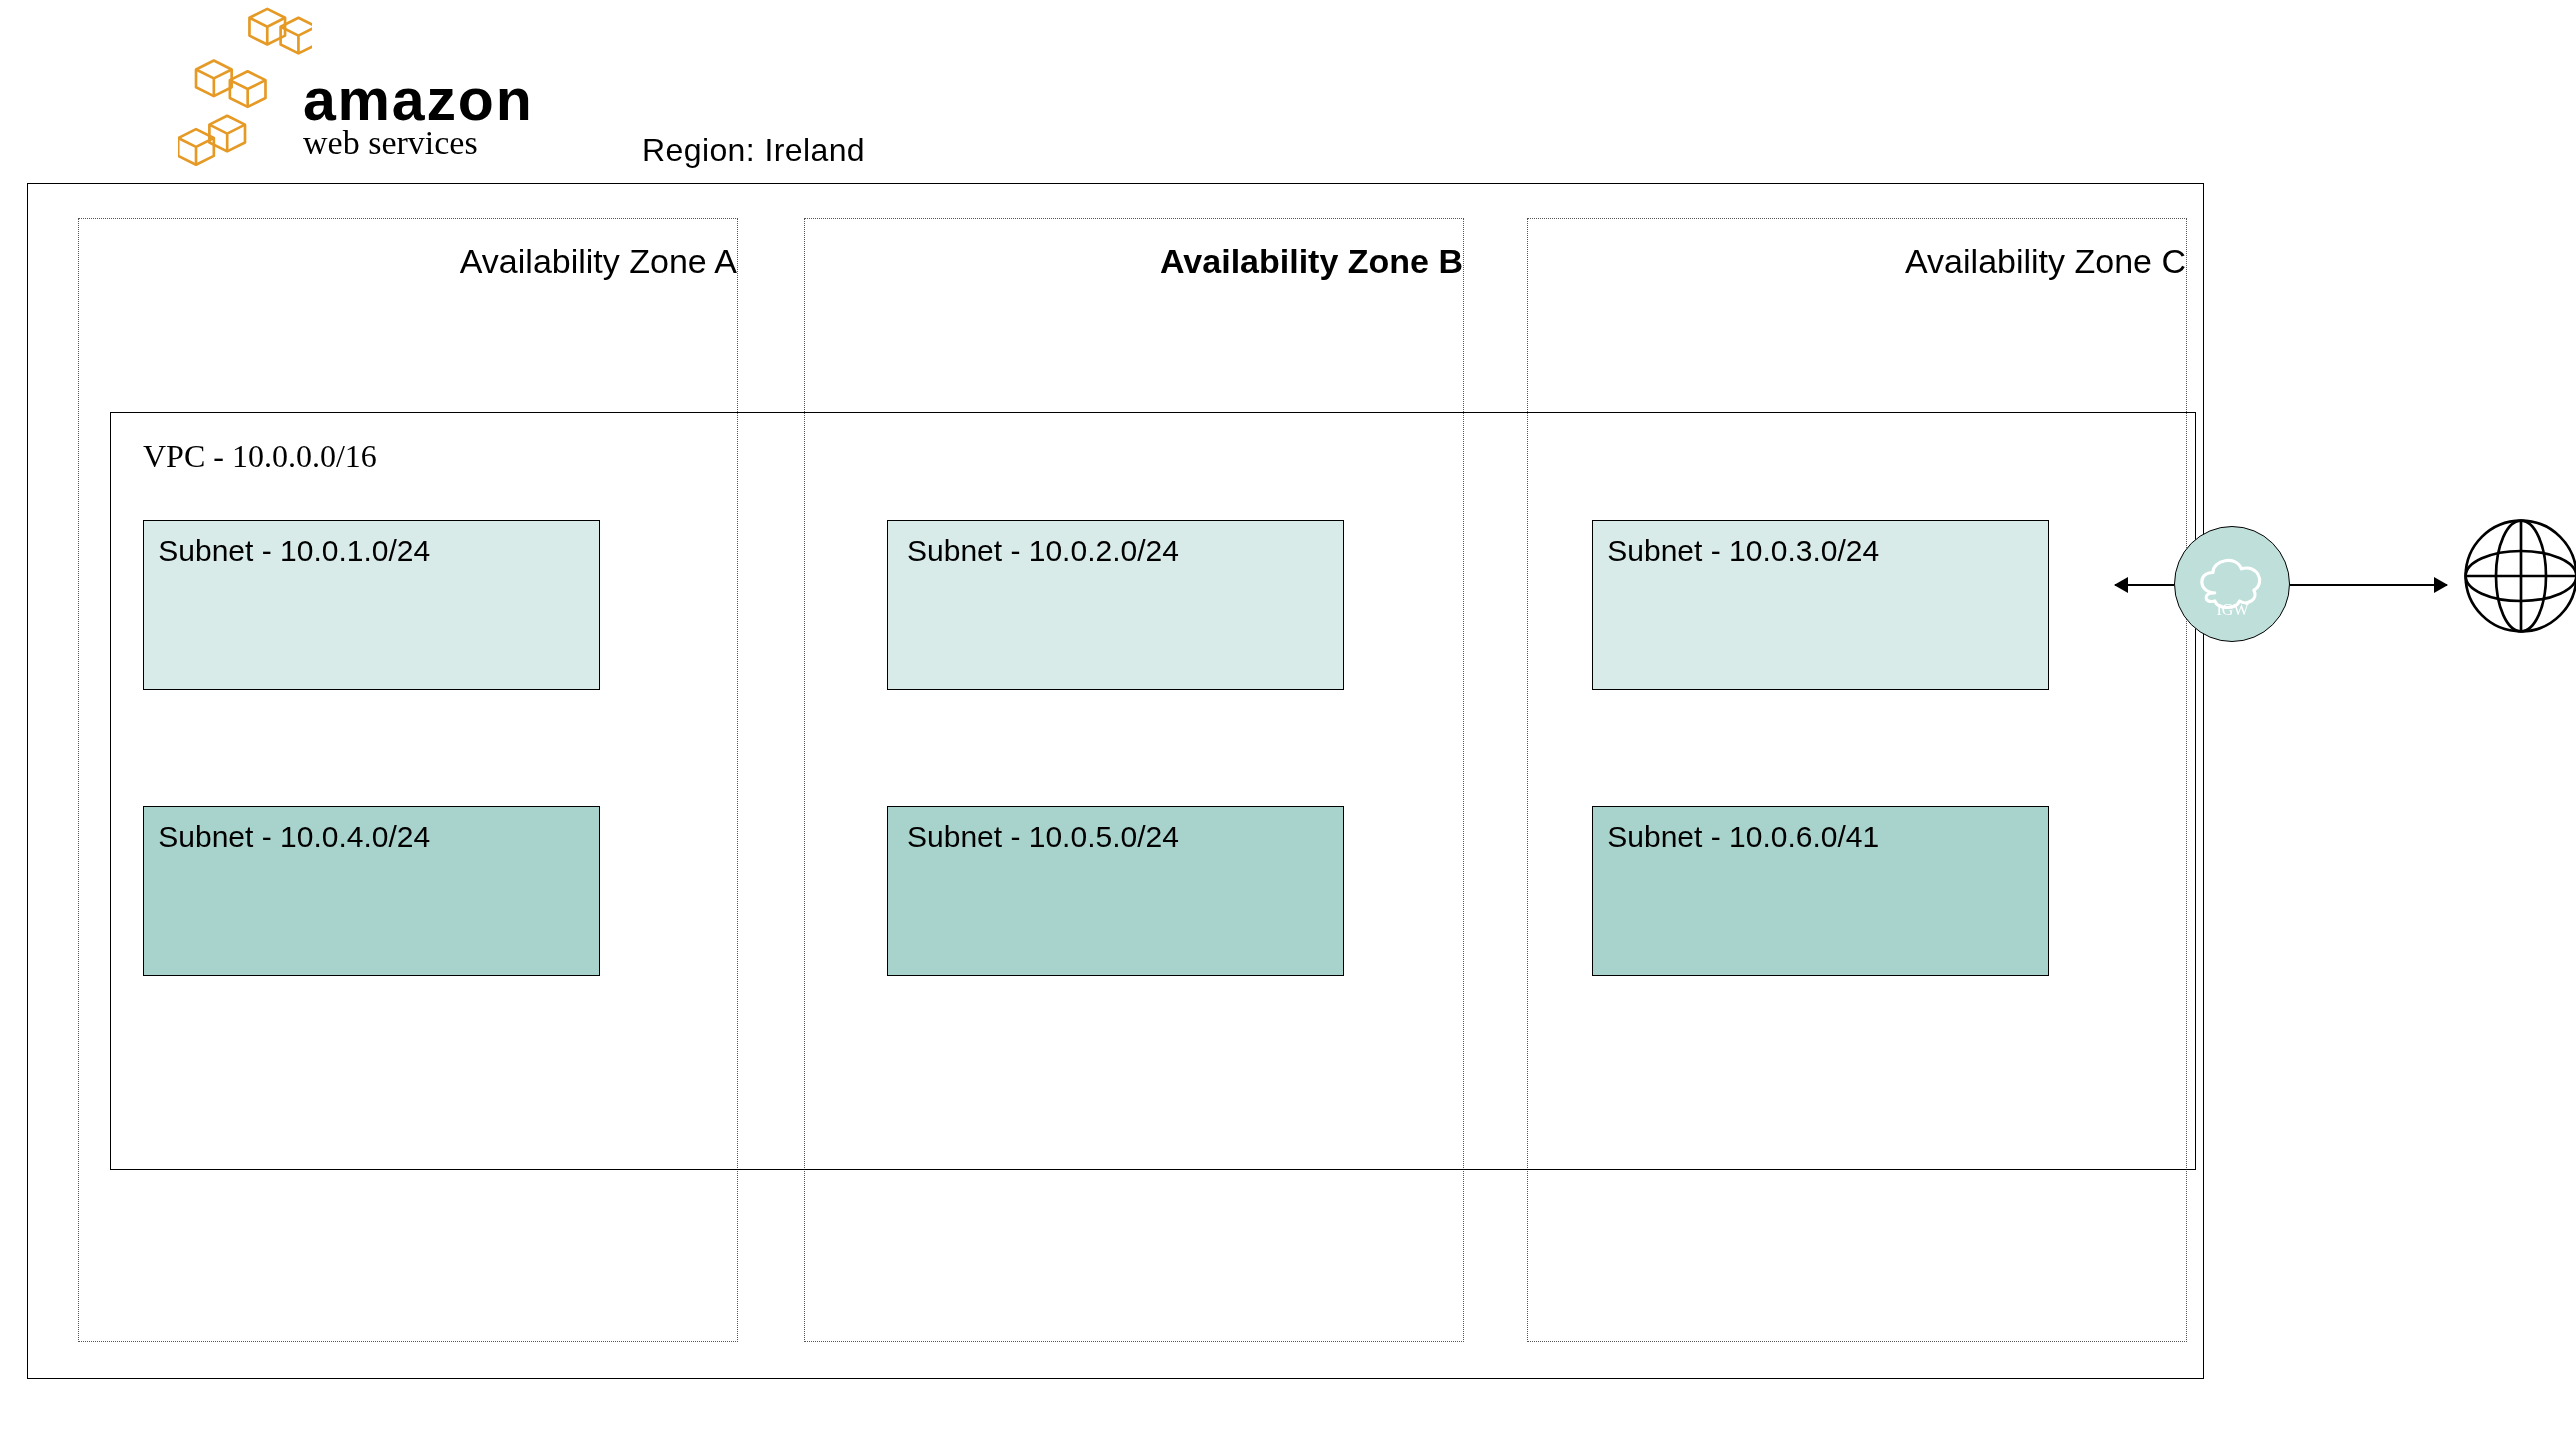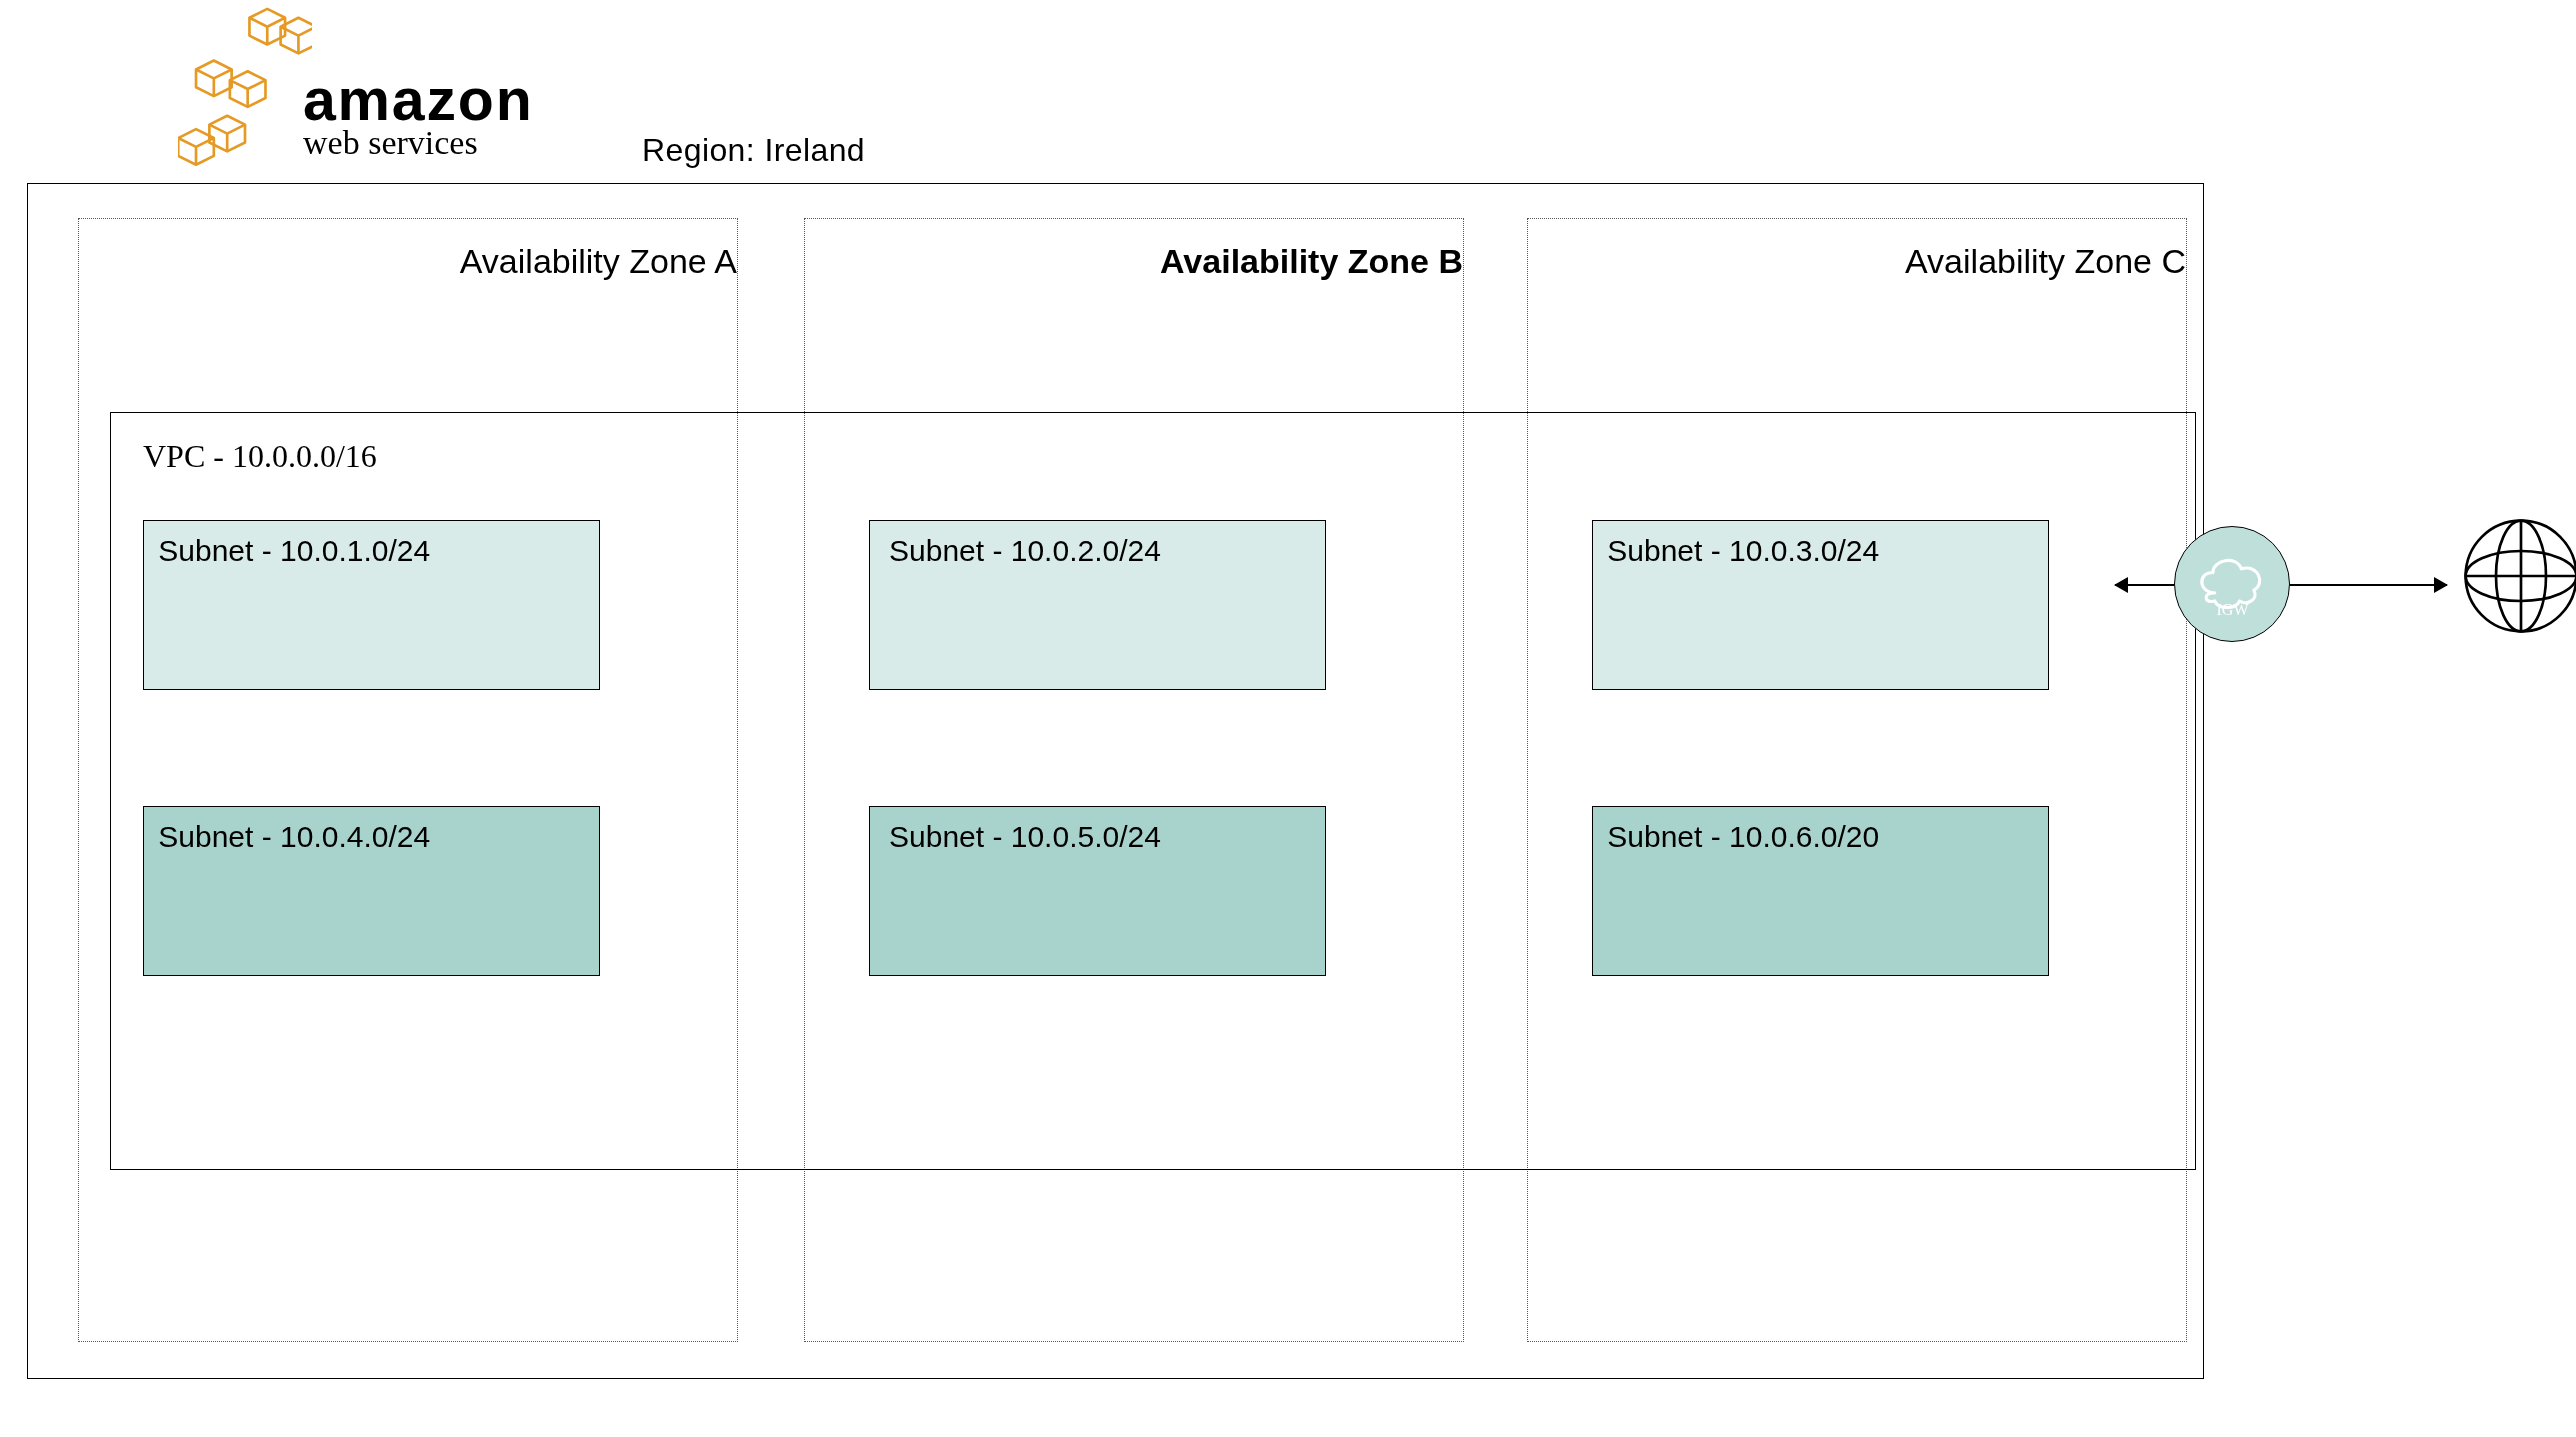--- a/index.html
+++ b/index.html
@@ -94,21 +94,21 @@
     height: 170px;
     border: 1.8px solid var(--ink);
     font-size: 30px;
     padding: 12.5px 14.3px;
   }
   .subnet.light { background: var(--subnet-light); }
   .subnet.dark  { background: var(--subnet-dark); }
   .row1 { top: 107px; }
   .row2 { top: 393px; }
   .colA { left: 32px; }
-  .colB { left: 758px; padding-left: 19px; }
+  .colB { left: 776px; padding-left: 19px; }
   .colC { left: 1481px; }
 
   
   .igw {
     position: absolute;
     left: 2174px;
     top: 526px;
     width: 116px;
     height: 116px;
     border-radius: 50%;
@@ -213,21 +213,21 @@
       <span>Subnet - 10.0.3.0/24</span>
     </div>
 
     <div class="subnet dark row2 colA">
       <span>Subnet - 10.0.4.0/24</span>
     </div>
     <div class="subnet dark row2 colB">
       <span>Subnet - 10.0.5.0/24</span>
     </div>
     <div class="subnet dark row2 colC">
-      <span>Subnet - 10.0.6.0/20</span>
+      <span>Subnet - 10.0.6.0/41</span>
     </div>
   </div>
 </div>
 
 <div class="arrow left-head" style="left:2115px; top:584px; width:59px;"></div>
 
 <div class="igw">
   <span>
     <svg width="89" height="80" viewBox="0 0 100 90">
       <path d="M30 55 C12 55 10 32 28 32 C28 18 54 12 60 28 C78 22 88 44 74 52 C80 62 66 70 58 64 C54 74 34 74 30 64 C18 68 16 54 30 55 Z" fill="none" stroke="#fff" stroke-width="3.5" stroke-linejoin="round"></path>

